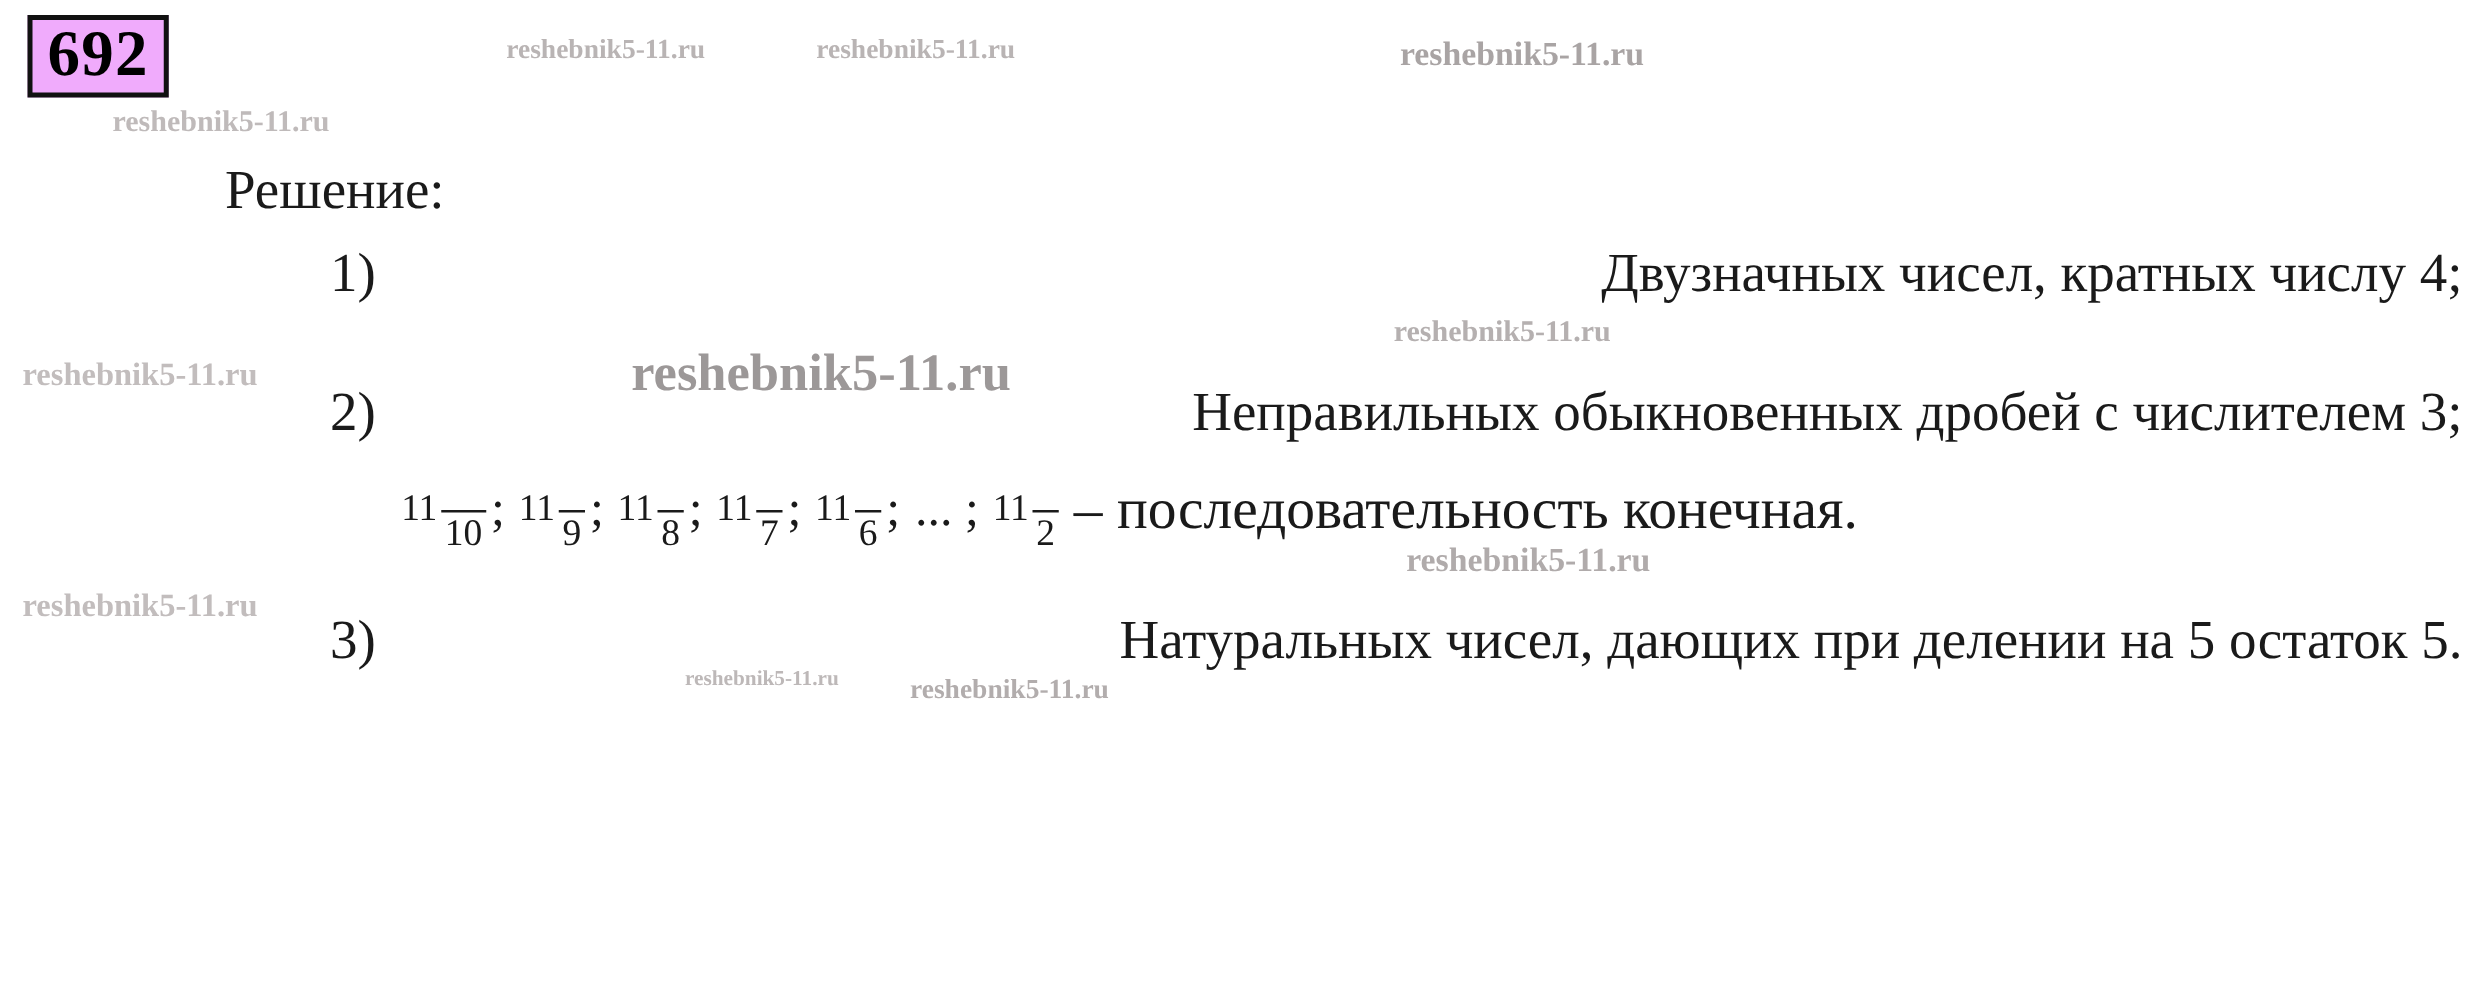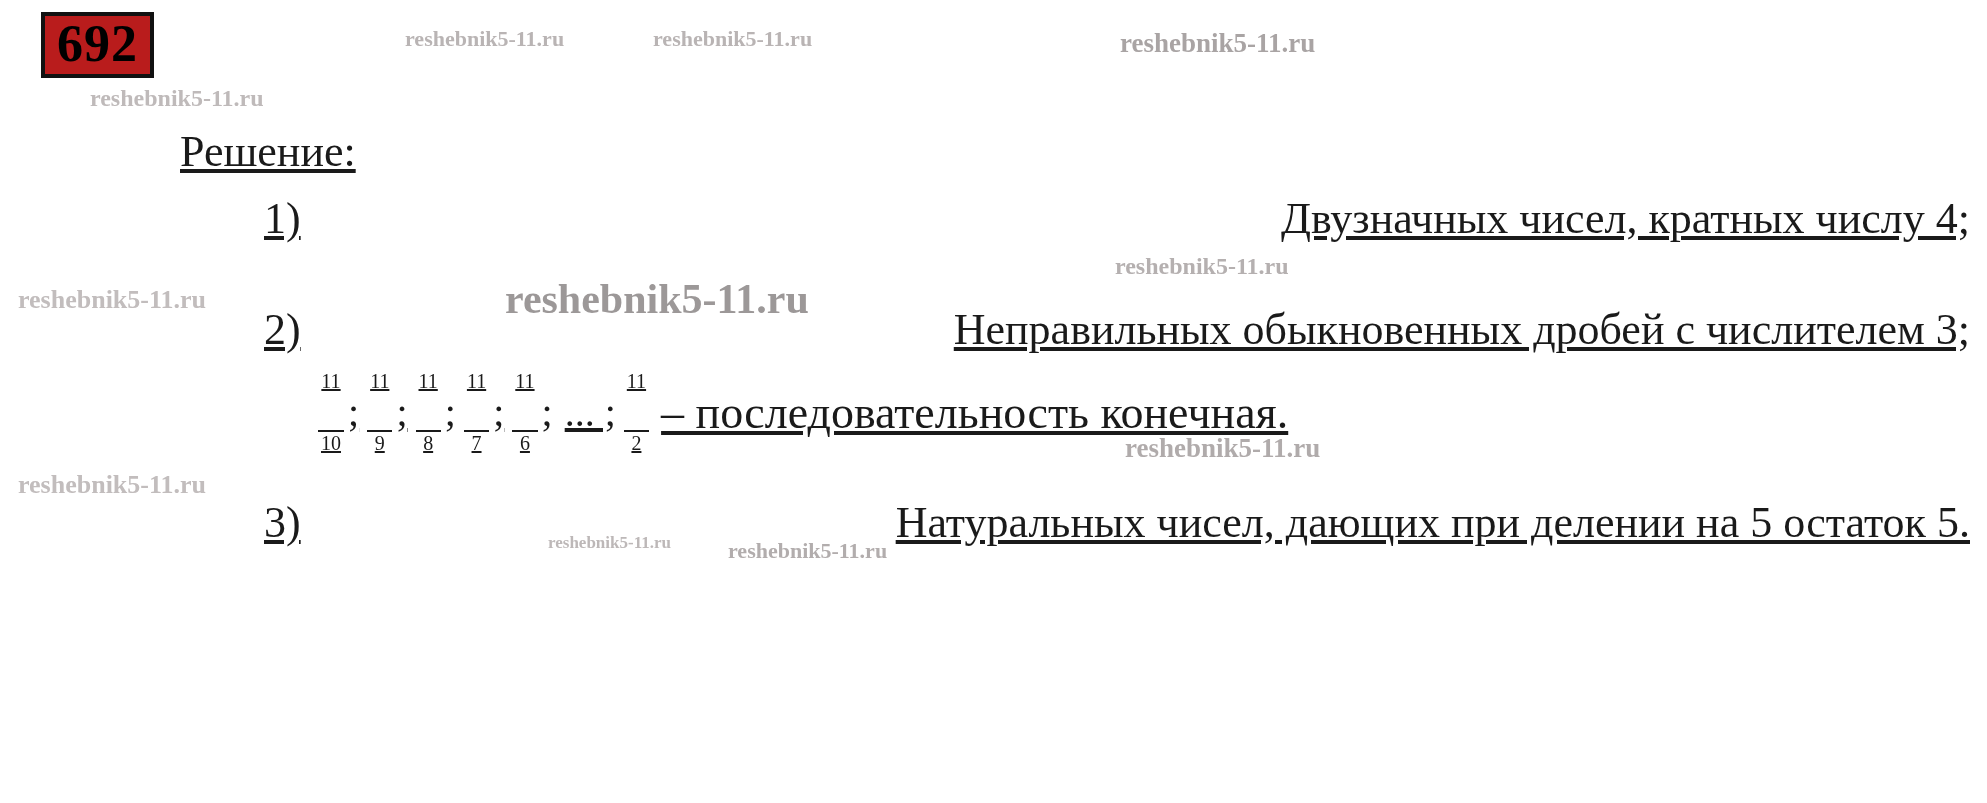--- a/index.html
+++ b/index.html
@@ -22,31 +22,29 @@
     left: 22px;
     top: 12px;
     border: 4px solid #111111;
     padding: 2px 12px 4px 12px;
     font-family: "Liberation Serif", serif;
     font-weight: bold;
     font-size: 52px;
     line-height: 1.0;
     letter-spacing: 1px;
     color: #000000;
-    background: #b91c1c;
-    margin-left: 19px;
+    background: #f0abfc;
   }
 
   
   .solution {
     position: absolute;
     left: 180px;
     top: 130px;
     width: 1790px;
-    text-decoration: underline;
   }
   .sol-title {
     font-size: 44px;
     line-height: 1.0;
     margin-bottom: 20px;
   }
 
   .item {
     position: relative;
     margin-bottom: 4px;
@@ -81,23 +79,23 @@
     display: flex;
     align-items: center;
     padding-left: 136px;
     font-size: 44px;
     white-space: nowrap;
     margin-top: 16px;
     margin-bottom: 10px;
   }
   .frac {
     display: inline-flex;
-    flex-direction: column;
+    flex-direction: row;
     align-items: center;
-    font-size: 20px;
+    font-size: 30px;
     line-height: 1.05;
     vertical-align: middle;
     margin: 0 2px;
   }
   .frac .num {
     padding: 0 3px 1px 3px;
   }
   .frac .den {
     border-top: 2px solid #1a1a1a;
     padding: 1px 3px 0 3px;

